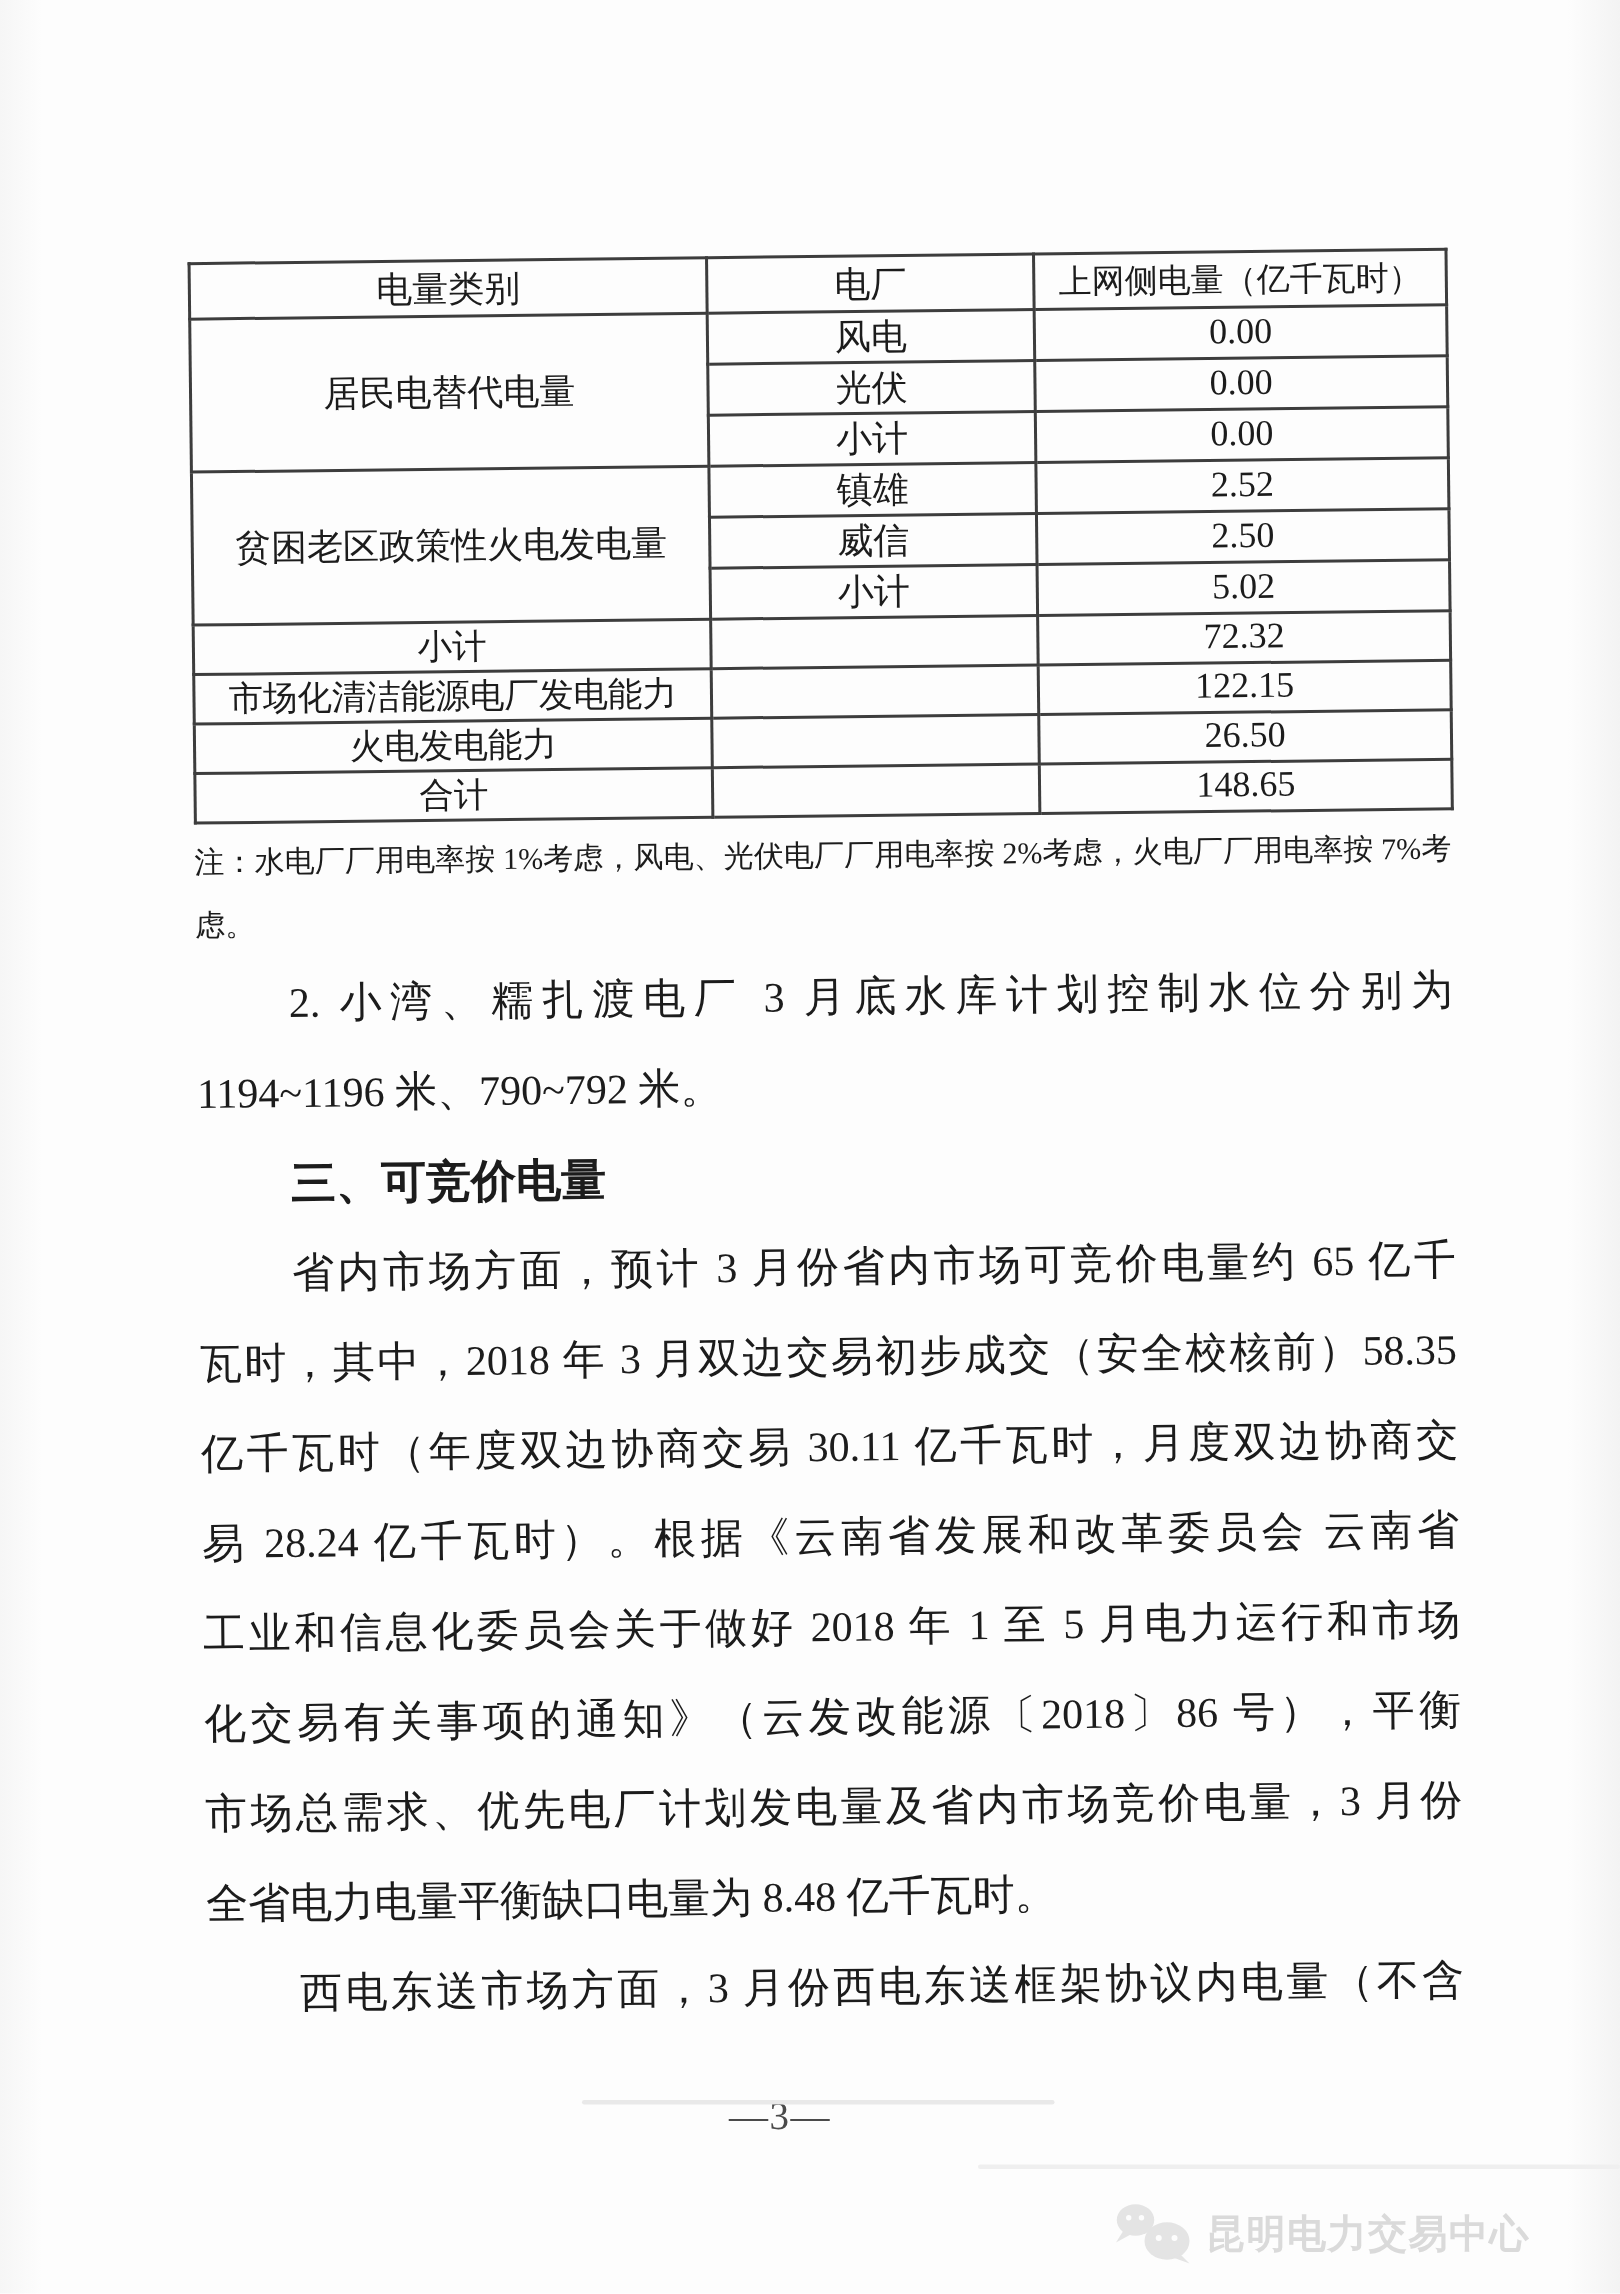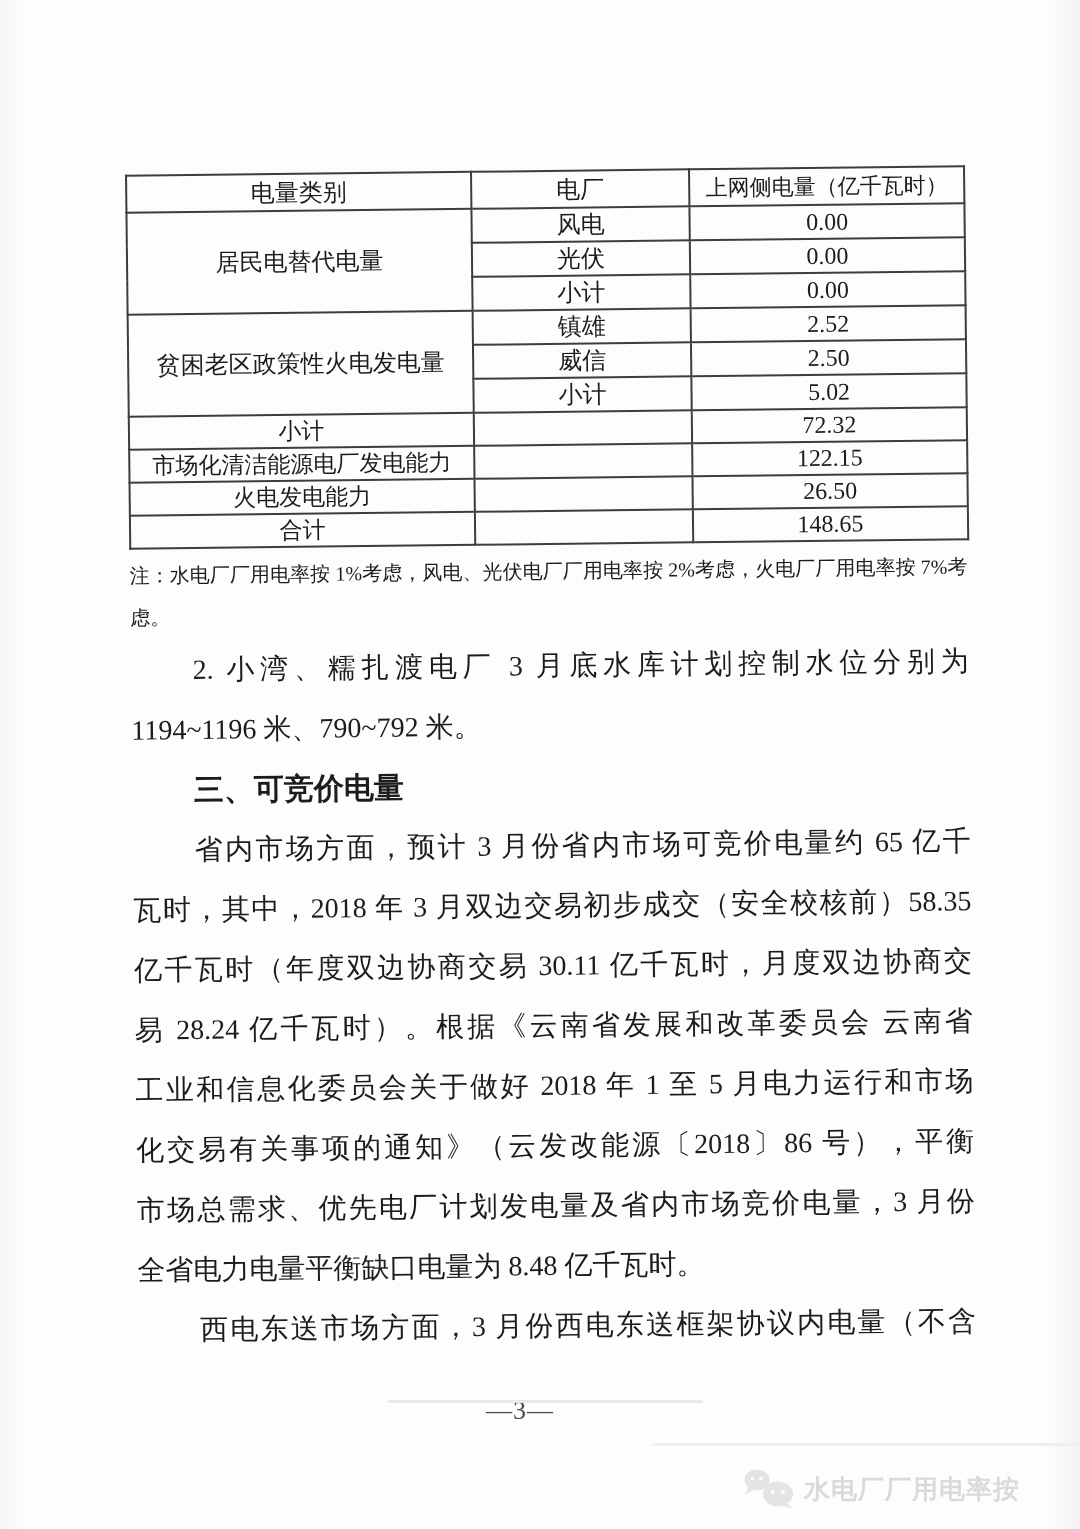--- a/index.html
+++ b/index.html
@@ -137,14 +137,14 @@
       <ellipse cx="36" cy="26" rx="15" ry="12.5"></ellipse>
       <path d="M45 35 L51 41 L40 37 Z"></path>
     </g>
     <g fill="#fdfdfd">
       <circle cx="10.5" cy="10.5" r="1.8"></circle>
       <circle cx="19" cy="10.5" r="1.8"></circle>
       <circle cx="30.5" cy="24" r="2"></circle>
       <circle cx="41" cy="24" r="2"></circle>
     </g>
   </svg>
-  <span class="wm-text">水电厂厂用电率按</span>
+  <span class="wm-text">昆明电力交易中心</span>
 </div>
 
 </body></html>

